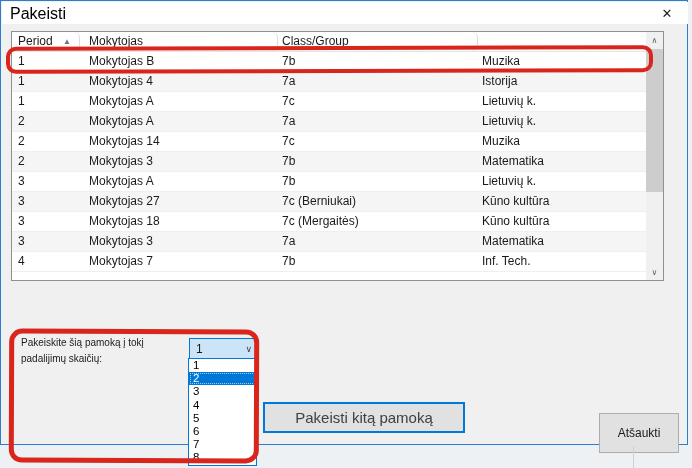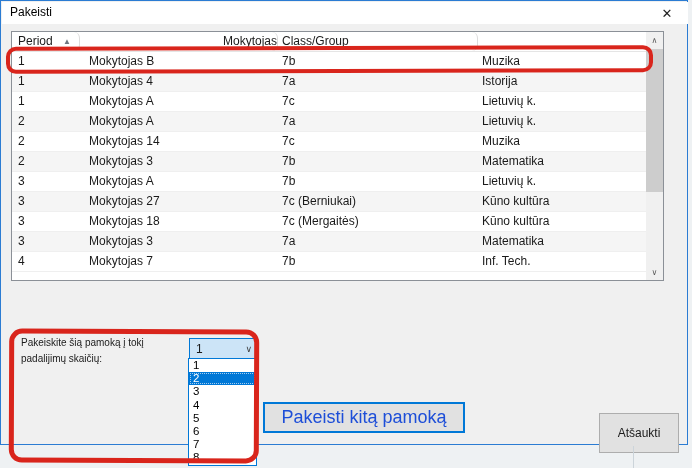--- a/index.html
+++ b/index.html
@@ -4,34 +4,34 @@
 <style>
   * { margin:0; padding:0; box-sizing:border-box; }
   html,body { width:692px; height:468px; }
   body { font-family:"Liberation Sans","DejaVu Sans",sans-serif; background:#eef1f3; overflow:hidden; }
   .stage { position:relative; width:692px; height:468px; }
 
   
   .dialog { position:absolute; left:0; top:0; width:688px; height:445px;
             background:#f0f0f0; border:1px solid #2b7cd3; }
   .titlebar { position:absolute; left:1px; top:1px; width:686px; height:22px; background:#ffffff; }
-  .title { position:absolute; left:8px; top:3px; font-size:12px; color:#000; }
+  .title { position:absolute; left:8px; top:3px; font-size:16px; color:#000; }
   .close-btn { position:absolute; right:4px; top:0; width:34px; height:22px;
                display:flex; align-items:center; justify-content:center; cursor:pointer; }
   .close-btn span { font-size:13px; color:#222; line-height:1; }
 
   
   .table { position:absolute; left:10px; top:30px; width:653px; height:250px;
            background:#ffffff; border:1px solid #8b9097; }
   .thead { display:flex; height:20px; background:#ffffff; border-bottom:1px solid #e5e5e5; }
   .th { font-size:12px; color:#1a1a1a; line-height:19px; border-right:1px solid #dcdcdc;
         white-space:nowrap; overflow:hidden; display:flex; align-items:center;border-radius:6px; }
   .th:last-child { border-right:none;margin-top:40px; }
   .c0 { width:68px;  padding-left:6px; }
-  .c1 { width:198px; padding-left:9px;justify-content:flex-end; }
+  .c1 { width:198px; padding-left:9px; }
   .c2 { width:200px; padding-left:4px; }
   .c3 { width:168px; padding-left:4px; }
   .sort-arrow { font-size:8px; color:#6d7680; margin-left:auto; margin-right:8px; }
   .tbody { position:absolute; left:0; top:20px; width:634px; }
   .tr { display:flex; height:20px; border-bottom:1px solid #efefef; background:#ffffff; }
   .tr:nth-child(even) { background:#f5f5f5; }
   .td { font-size:12px; color:#1a1a1a; line-height:19px; white-space:nowrap; overflow:hidden; }
 
   
   .vscroll { position:absolute; right:0; top:0; width:17px; height:248px; background:#f0f0f0; }
@@ -46,21 +46,21 @@
            background:#cce4f7; border:1px solid #0078d7; display:flex; align-items:center; cursor:pointer; }
   .combo-value { font-size:12px; color:#1a1a1a; padding-left:6px; }
   .combo-chevron { margin-left:auto; margin-right:5px; font-size:9px; color:#3c3c3c; }
   .combo-list { position:absolute; left:188px; top:358px; width:69px; height:108px;
                 background:#ffffff; border:1px solid #0078d7; z-index:5; }
   .opt { height:13.2px; line-height:13.2px; font-size:11.5px; color:#000; padding-left:4px; cursor:pointer; }
   .opt.selected { background:#0078d7; color:#ffffff; outline:1px dotted #a5cdef; outline-offset:-2px; }
 
   
   .btn-default { position:absolute; left:262px; top:401px; width:202px; height:31px;
-                 background:#e1e1e1; border:2px solid #0078d7; font-size:18px; color:#1d4ed8;
+                 background:#e1e1e1; border:2px solid #0078d7; font-size:15px; color:#404040;
                  display:flex; align-items:center; justify-content:center; cursor:pointer;
                  font-family:"Liberation Sans",sans-serif; }
   .btn-cancel { position:absolute; left:598px; top:412px; width:80px; height:40px;
                 background:#e1e1e1; border:1px solid #adadad; font-size:12px; color:#1a1a1a;
                 display:flex; align-items:center; justify-content:center; cursor:pointer;
                 font-family:"Liberation Sans",sans-serif; }
 
   
   .annot { position:absolute; border-style:solid; border-color:#d9251c; border-radius:10px;
            z-index:6; pointer-events:none; }

